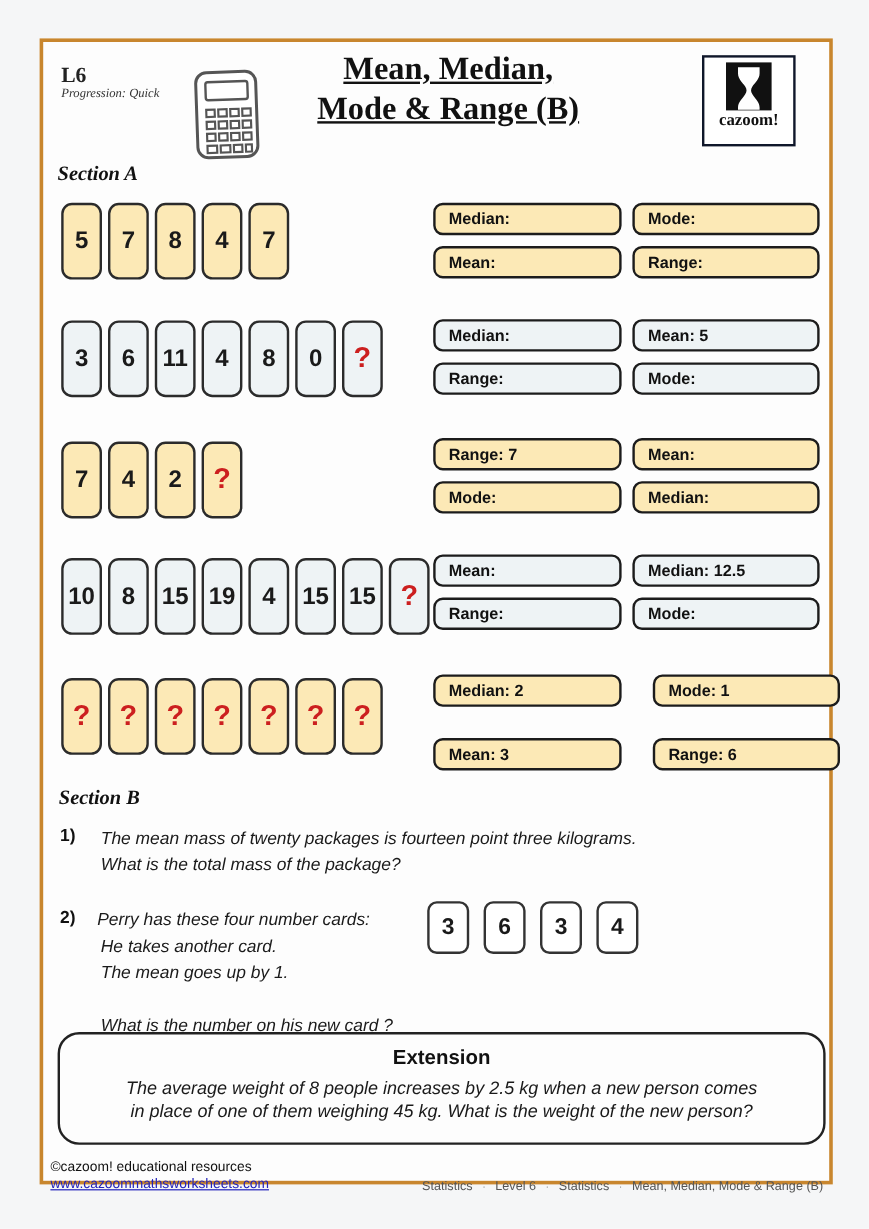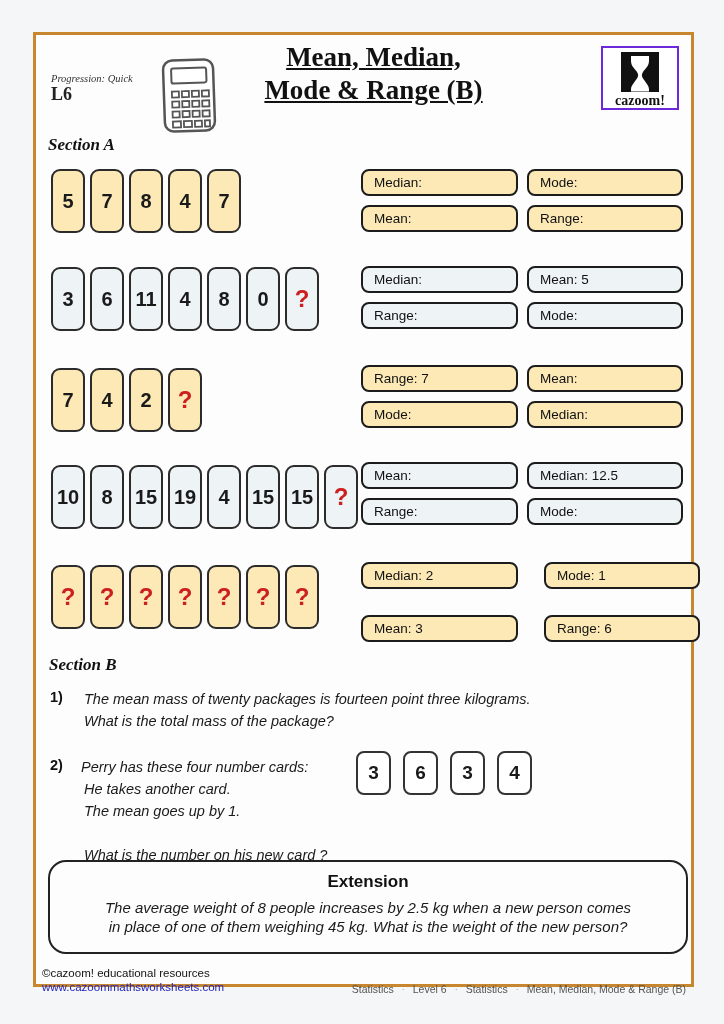--- a/index.html
+++ b/index.html
@@ -7,31 +7,31 @@
     width:724px;height:1024px;position:relative;
     background:#f5f6f7;
     font-family:"Liberation Sans",sans-serif;
     -webkit-font-smoothing:antialiased;
   }
   .sheet{
     position:absolute;left:33px;top:32px;width:661px;height:955px;
     border:3px solid #c8862e;background:#fdfdfd;box-sizing:border-box;
   }
   
-  .level{position:absolute;left:15px;top:17px;font-family:"Liberation Serif",serif;font-size:18px;font-weight:bold;color:#222;margin-top:32px;}
+  .level{position:absolute;left:15px;top:17px;font-family:"Liberation Serif",serif;font-size:18px;font-weight:bold;color:#222;}
   .progression{position:absolute;left:15px;top:38px;font-family:"Liberation Serif",serif;font-style:italic;font-size:10.5px;color:#333;}
   .calc{position:absolute;left:124px;top:22px;}
   .title{
     position:absolute;left:0;right:0;top:6px;text-align:center;padding-left:20px;
     font-family:"Liberation Serif",serif;font-weight:bold;font-size:27px;color:#111;line-height:33px;
   }
   .title span{text-decoration:underline;}
   .logo{
-    position:absolute;right:12px;top:11px;width:78px;height:64px;
-    border:2px solid #6d28d9;background:#fff;box-sizing:border-box;
+    position:absolute;right:28px;top:11px;width:78px;height:76px;
+    border:2px solid #0f172a;background:#fff;box-sizing:border-box;
     display:flex;flex-direction:column;align-items:center;justify-content:flex-start;padding-top:4px;
   }
   .logo .blackbox{width:38px;height:40px;background:#111;display:flex;align-items:center;justify-content:center;}
   .logo .cztext{font-family:"Liberation Serif",serif;font-weight:bold;font-size:14px;color:#111;margin-top:1px;}
   
   .sechead{position:absolute;font-family:"Liberation Serif",serif;font-weight:bold;font-style:italic;font-size:17px;color:#111;}
   
   .cardrow{position:absolute;left:15px;display:flex;gap:5px;}
   .card{
     width:34px;height:64px;border:2px solid #2b2b2b;border-radius:9px;box-sizing:border-box;
@@ -39,40 +39,40 @@
     font-weight:bold;font-size:20px;color:#1a1a1a;
   }
   .card.cream{background:#fce9b6;}
   .card.blue{background:#eef3f5;}
   .card.qmark{color:#cc1f1f;font-size:24px;}
   
   .boxgrid{position:absolute;left:325px;display:grid;grid-template-columns:157px 156px;column-gap:9px;row-gap:9px;}
   .abox{
     height:27px;border:2px solid #1c1c1c;border-radius:8px;box-sizing:border-box;
     display:flex;align-items:center;padding-left:11px;
-    font-weight:normal;font-size:13.5px;color:#111;
+    font-weight:bold;font-size:13.5px;color:#111;
   }
   .abox.cream{background:#fce9b6;}
   .abox.blue{background:#eef3f5;}
   
   .qnum{position:absolute;font-weight:bold;font-size:14.5px;color:#111;}
   .qtext{position:absolute;font-style:italic;font-size:14.5px;color:#1a1a1a;line-height:22px;}
   .smallrow{position:absolute;display:flex;gap:12px;}
   .card.small{width:35px;height:44px;background:#fff;border:2px solid #333;border-radius:8px;font-size:19px;color:#1a1a1a;}
   
   .extension{
     position:absolute;left:12px;top:825px;width:640px;height:94px;box-sizing:border-box;
     border:2px solid #222;border-radius:18px;background:#fdfdfd;text-align:center;
   }
   .ext-head{font-weight:bold;font-size:17px;color:#111;margin-top:10px;}
   .ext-line{font-style:italic;font-size:15px;color:#1a1a1a;line-height:19px;}
   .ext-line.first{margin-top:6px;}
   
   .copyright{position:absolute;left:6px;top:932px;font-size:11.5px;color:#111;}
-  .weblink{position:absolute;left:6px;top:946px;font-size:11.5px;color:#2222bb;cursor:pointer;}
+  .weblink{position:absolute;left:6px;top:946px;font-size:11.5px;color:#2222bb;text-decoration:underline;cursor:pointer;}
   .crumbs{position:absolute;right:5px;top:948px;font-size:10.5px;color:#555;display:flex;gap:8px;align-items:center;}
   .crumbs .sep{color:#999;font-size:9px;}
 </style>
 </head>
 <body>
 
 <div class="sheet">
 
   <div class="level">L6</div>
   <div class="progression">Progression: Quick</div>

